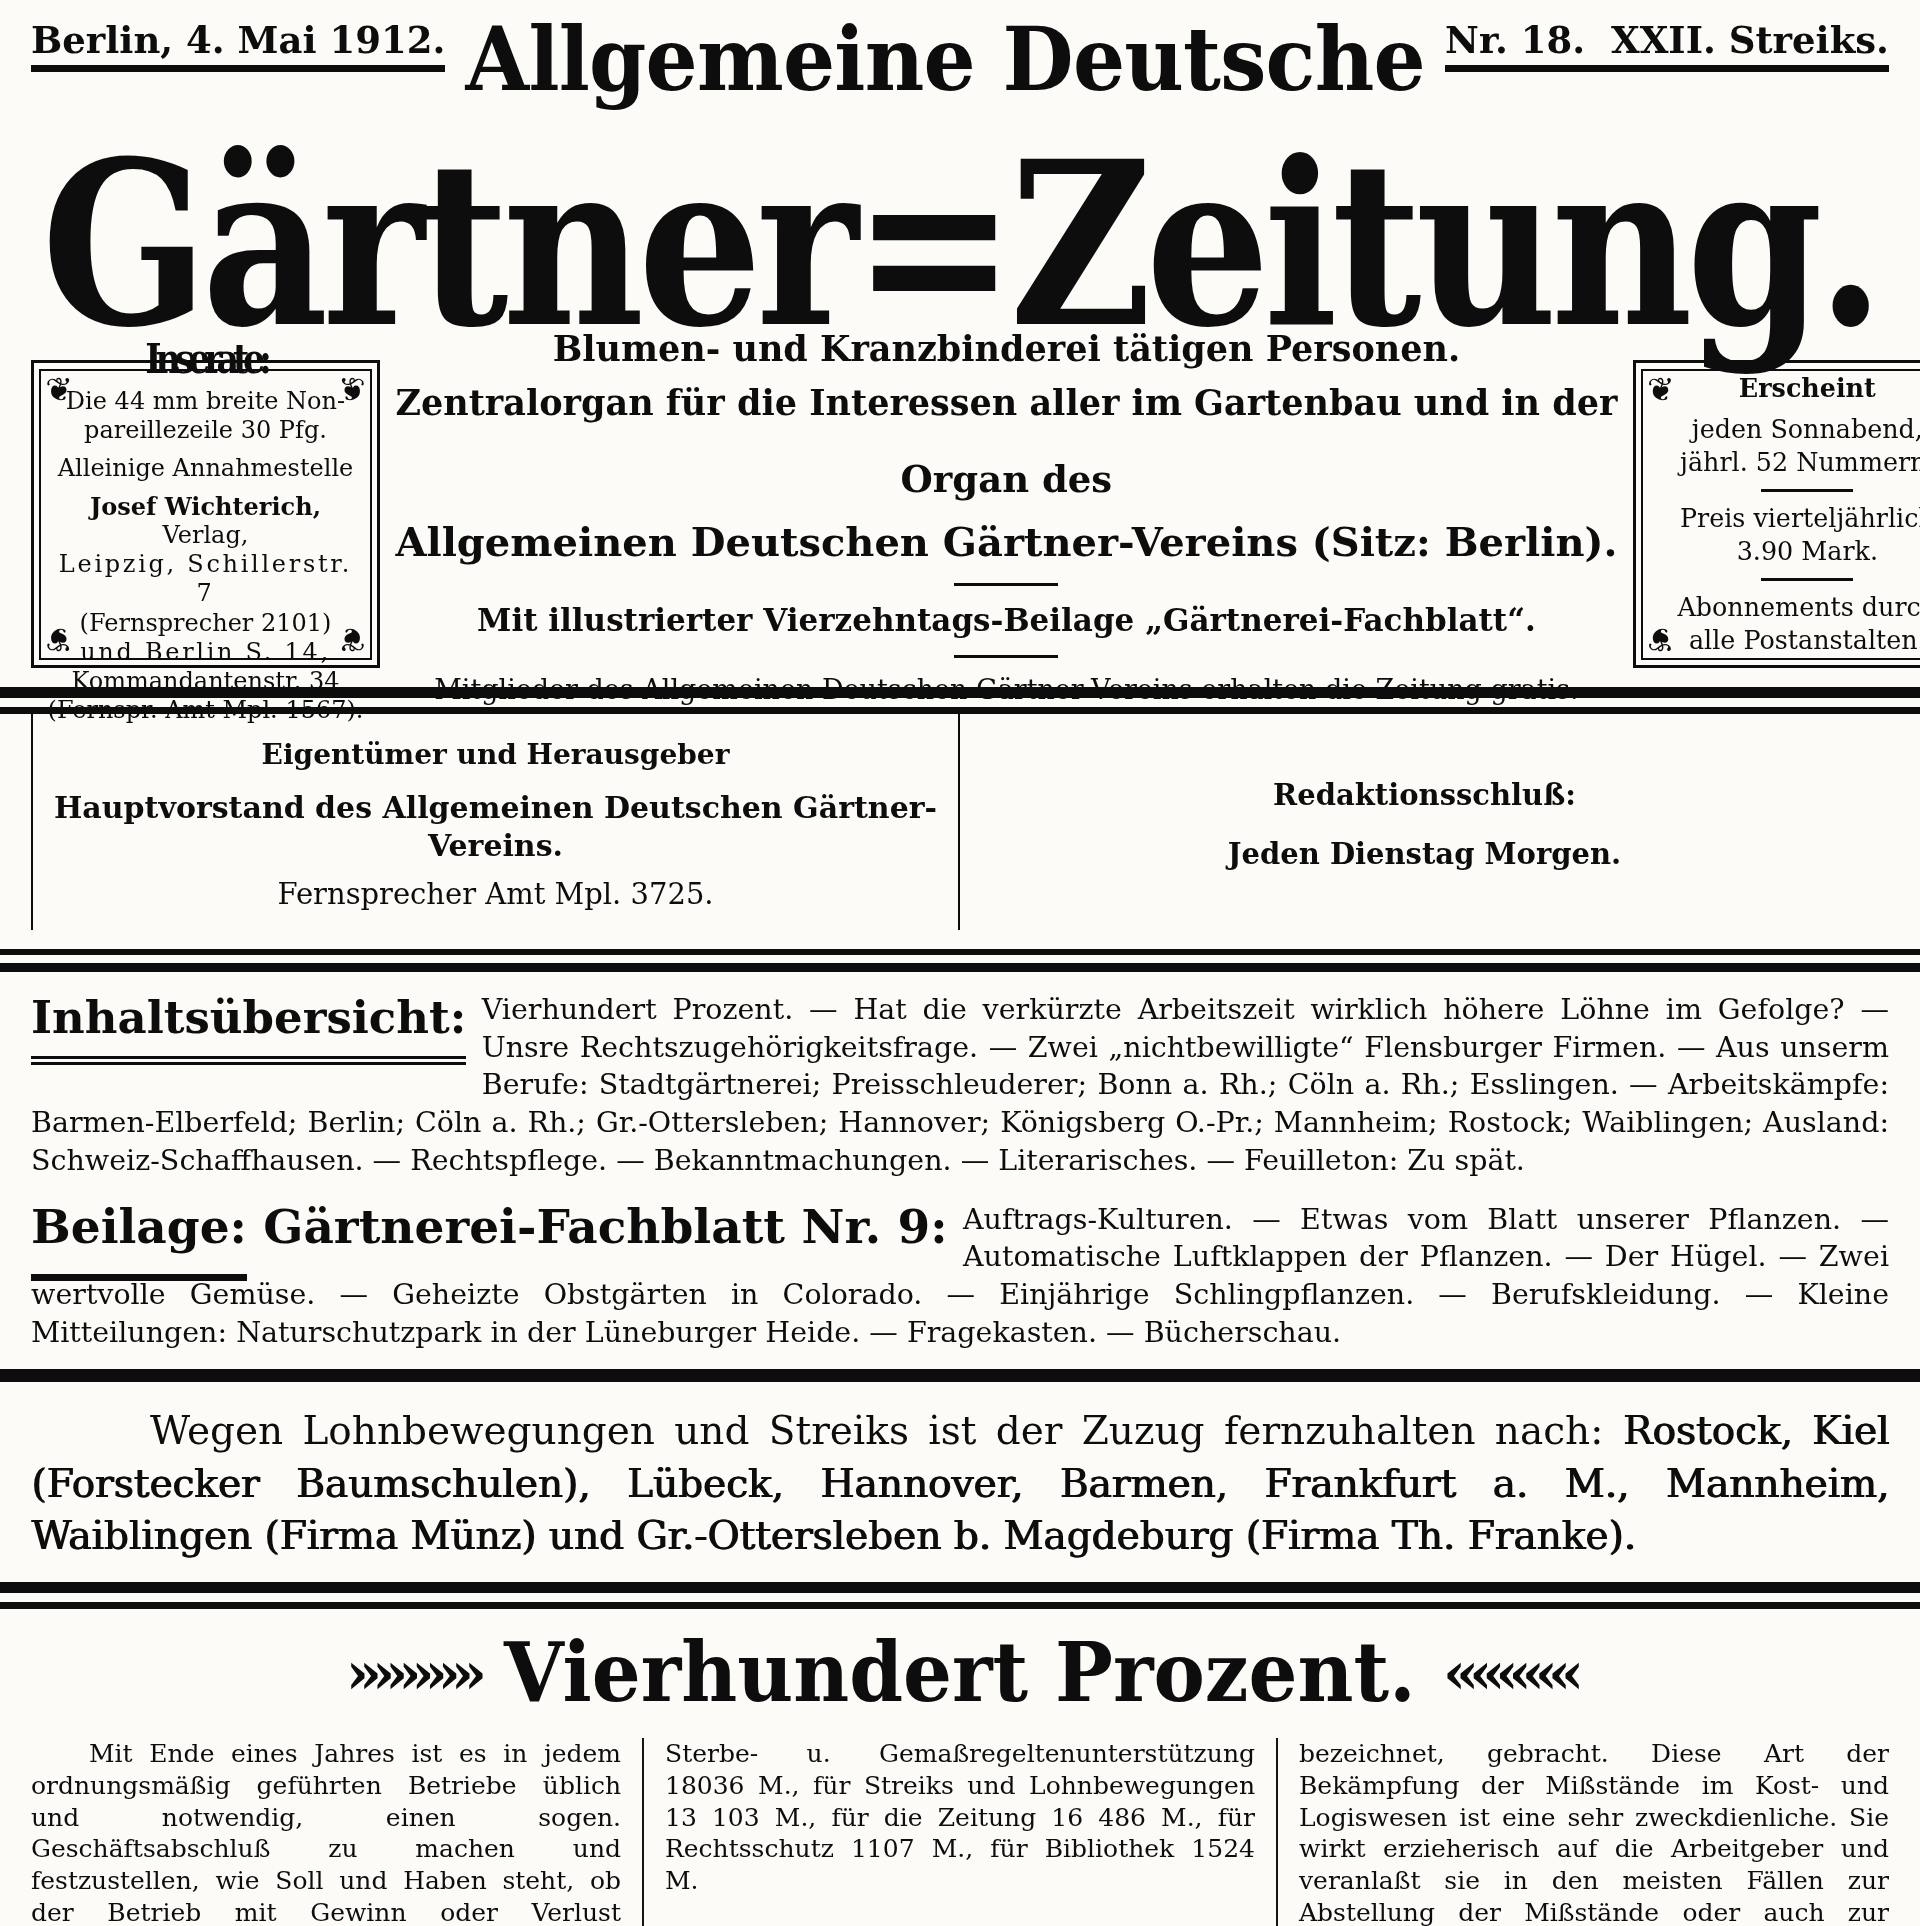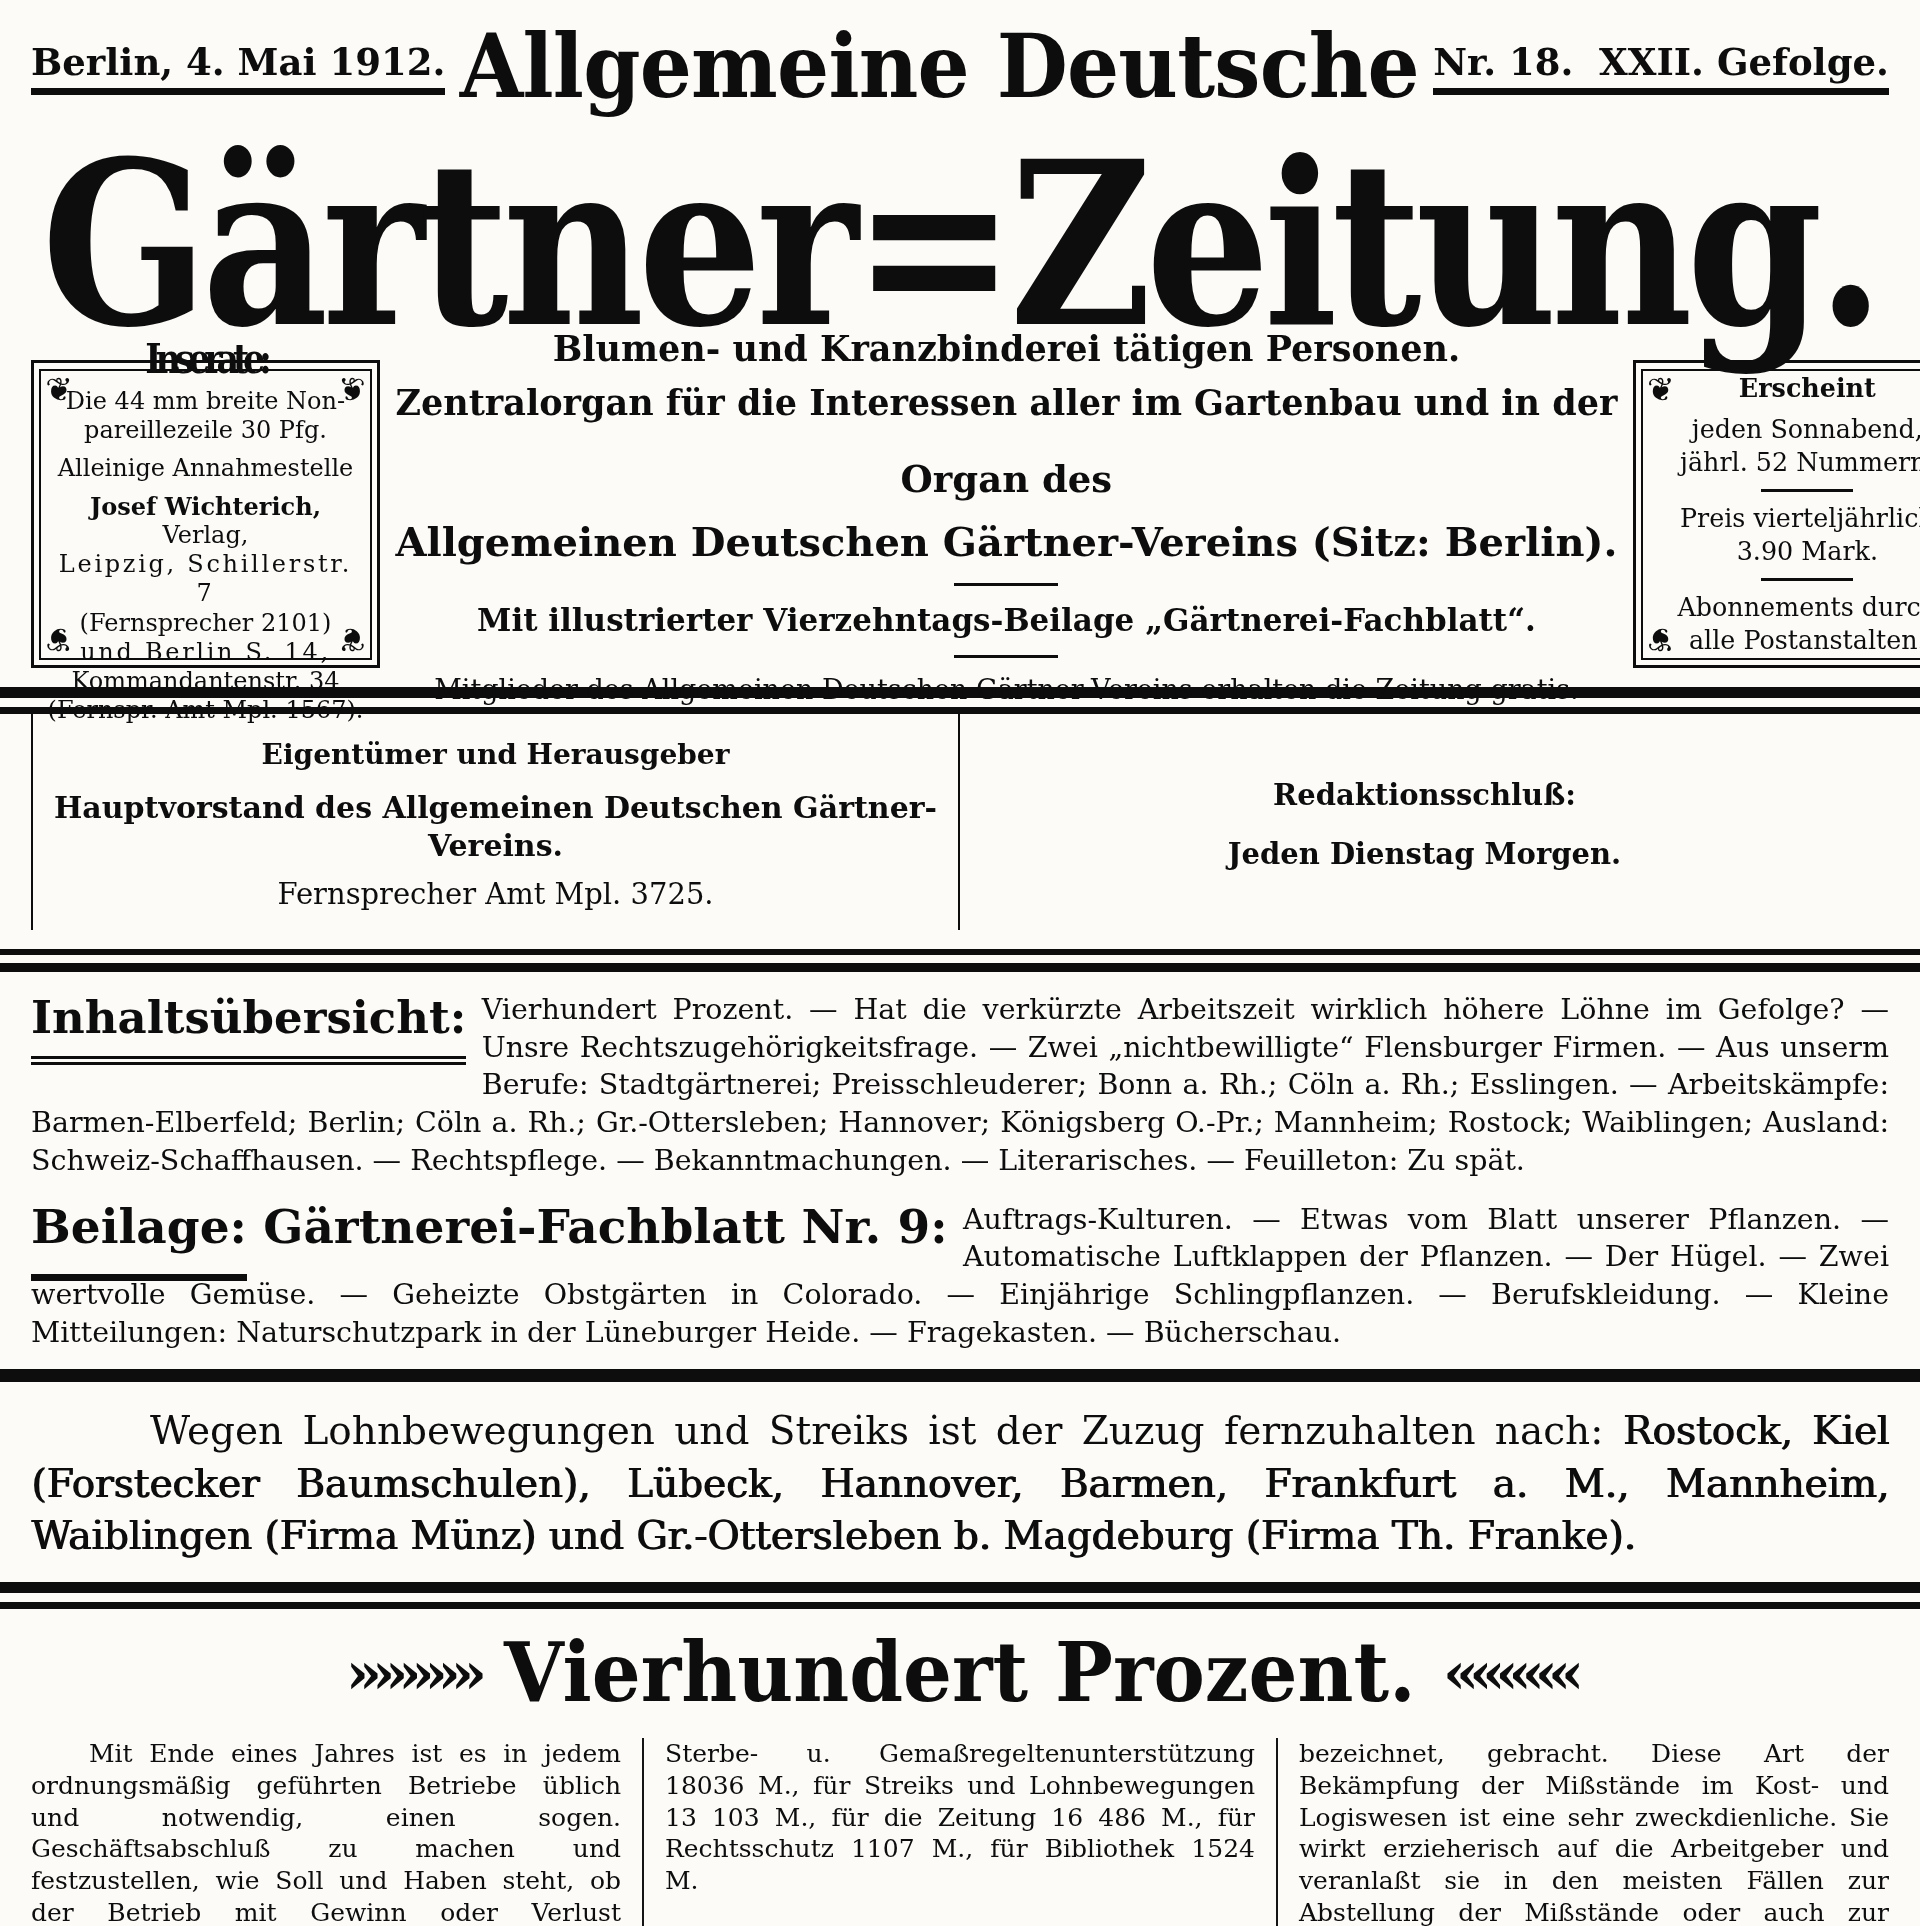--- a/index.html
+++ b/index.html
@@ -13,21 +13,21 @@
   .page{
     position:relative;
     width:1920px;height:2685px;
     background:#fcfbf8;
     box-sizing:border-box;
     padding:21px 31px 0 31px;
     overflow:hidden;
   }
   
   .topline{
-    display:flex;align-items:center;justify-content:space-between;
+    display:flex;align-items:flex-start;justify-content:space-between;
     height:96px;
   }
   .topline .date, .topline .issue{
     font-size:37px;font-weight:bold;
     border-bottom:7px solid #0d0d0d;
     padding-bottom:5.4px;line-height:1.05;white-space:nowrap;
   }
   .topline .pretitle{
     font-size:82px;font-weight:bold;line-height:1.0;
     white-space:nowrap;letter-spacing:-0.8px;
@@ -149,21 +149,21 @@
   .apar.cont{text-indent:0;}
 </style>
 </head>
 <body>
 
 <div class="page">
 
   <header class="topline">
     <div class="date">Berlin, 4. Mai 1912.</div>
     <div class="pretitle">Allgemeine Deutsche</div>
-    <div class="issue"><span>Nr. 18.</span>&nbsp;&nbsp;<span>XXII. Gefolge.</span></div>
+    <div class="issue"><span>Nr. 18.</span>&nbsp;&nbsp;<span>XXII. Streiks.</span></div>
   </header>
 
   <h1 class="title">Gärtner=Zeitung.</h1>
 
   <section class="headrow">
     <aside class="box left">
       <div class="box-inner">
         <span class="corner tl">❦</span>
         <span class="corner tr">❦</span>
         <span class="corner bl">❦</span>

